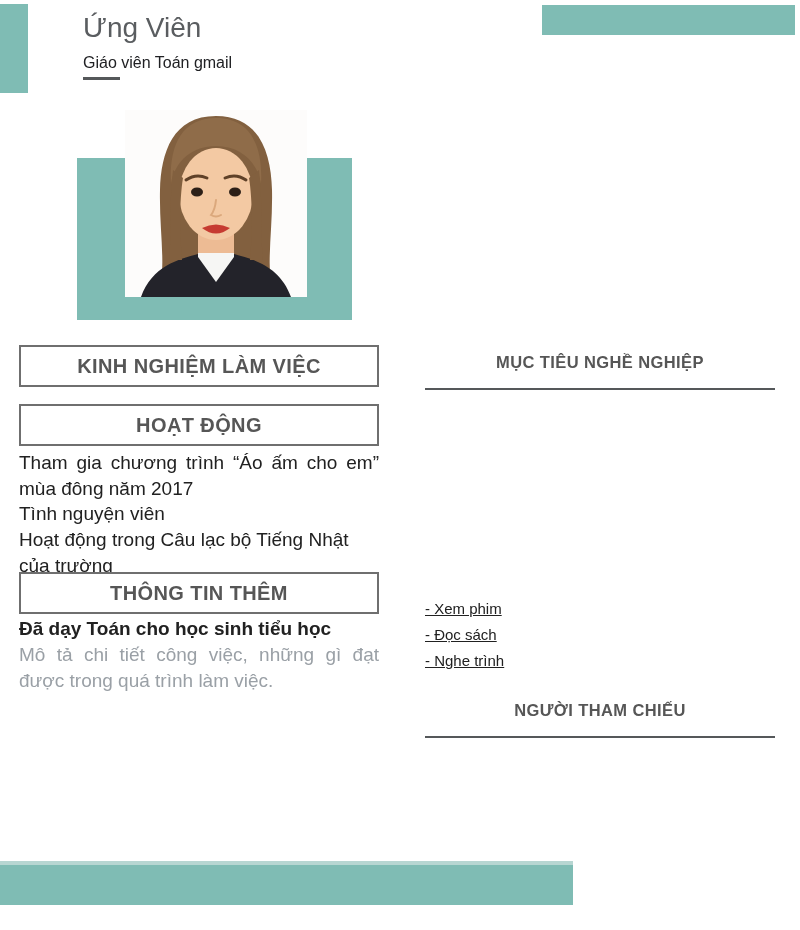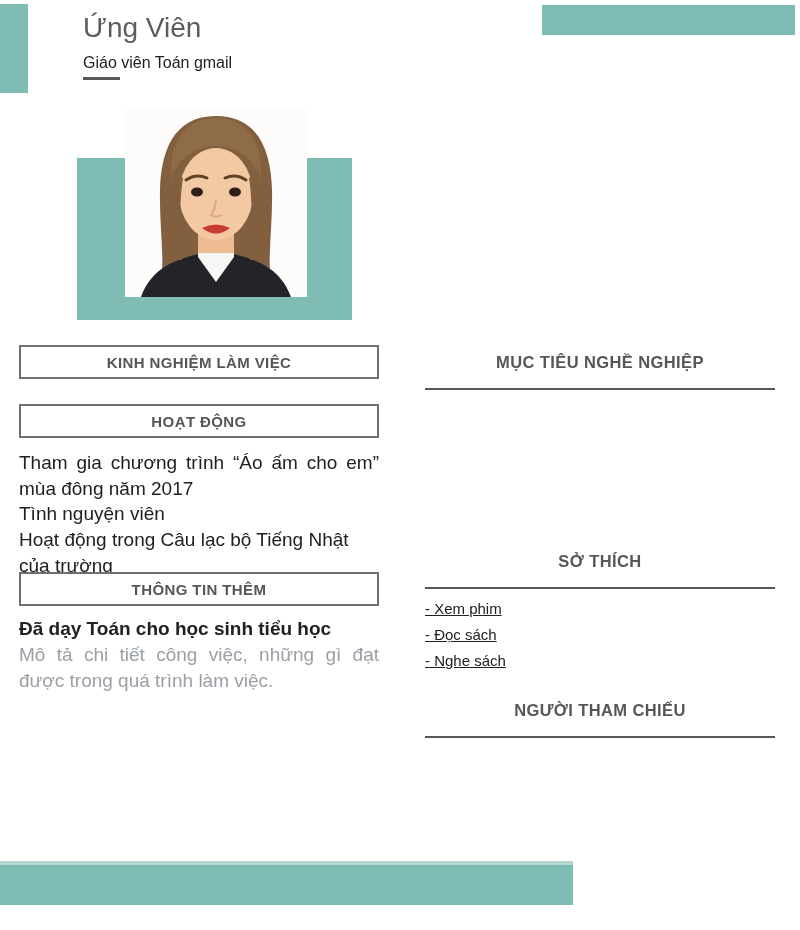--- a/index.html
+++ b/index.html
@@ -27,23 +27,23 @@
   .title-underline{position:absolute;left:83px;top:77px;width:37px;height:3px;background:var(--line-gray);}
 
   
   .photo-frame{position:absolute;left:77px;top:158px;width:275px;height:162px;background:var(--accent);}
   .photo{position:absolute;left:125px;top:110px;width:182px;height:187px;background:#fff;}
   .photo svg{display:block;width:100%;height:100%;}
 
   
   .lcol{position:absolute;left:19px;width:360px;}
   .boxed-heading{
-    position:absolute;left:19px;width:360px;height:34px;
+    position:absolute;left:19px;width:360px;height:42px;
     border:2px solid #6f6f6f;display:flex;align-items:center;justify-content:center;
-    font-size:15px;font-weight:bold;color:var(--head-gray);letter-spacing:.4px;background:#fff;
+    font-size:20px;font-weight:bold;color:var(--head-gray);letter-spacing:.4px;background:#fff;
   }
   .body-text{font-size:19px;line-height:26px;color:#212121;}
   .justify{text-align:justify;}
   .semibold{font-weight:bold;}
   .placeholder-text{color:var(--muted);}
 
   
   .rcol-heading{
     position:absolute;left:425px;width:350px;text-align:center;
     font-size:16.5px;font-weight:bold;color:var(--head-gray);letter-spacing:.4px;
@@ -100,25 +100,24 @@
   <div class="lcol body-text justify" style="top:450px;">Tham gia chương trình “Áo ấm cho em” mùa đông năm 2017</div>
   <div class="lcol body-text" style="top:501px;">Tình nguyện viên</div>
   <div class="lcol body-text" style="top:527px;">Hoạt động trong Câu lạc bộ Tiếng Nhật của trường</div>
 
   <div class="boxed-heading" style="top:572px;">THÔNG TIN THÊM</div>
   <div class="lcol body-text semibold" style="top:616px;">Đã dạy Toán cho học sinh tiểu học</div>
   <div class="lcol body-text justify placeholder-text" style="top:642px;">Mô tả chi tiết công việc, những gì đạt được trong quá trình làm việc.</div>
 
   <div class="rcol-heading" style="top:353px;">MỤC TIÊU NGHỀ NGHIỆP</div>
 
-  <div class="rcol-heading" style="top:552px;">SỞ THÍCH</div>
   <div class="rcol-text" style="top:596px;text-decoration:underline;">
     <div>- Xem phim</div>
     <div>- Đọc sách</div>
-    <div>- Nghe sách</div>
+    <div>- Nghe trình</div>
   </div>
 
   <div class="rcol-heading" style="top:701px;">NGƯỜI THAM CHIẾU</div>
 
   <div class="bar-bottom-light"></div>
   <div class="bar-bottom"></div>
 
 </div>
 
 </body></html>

